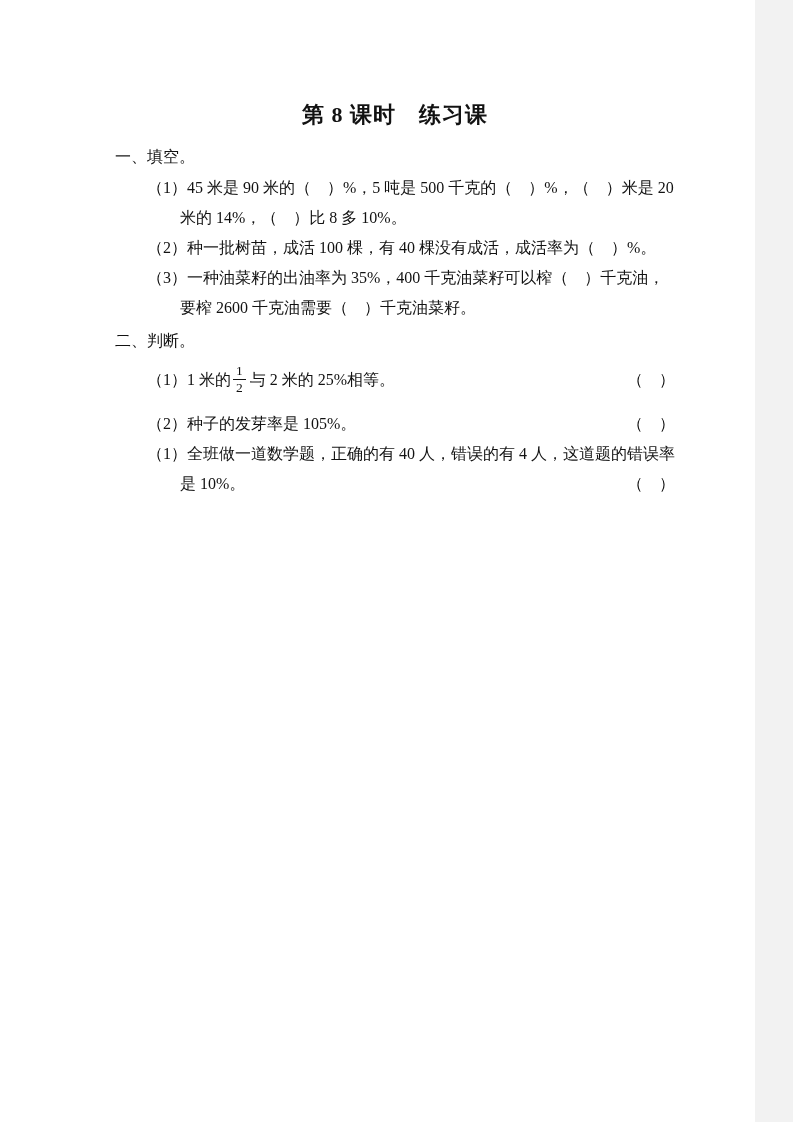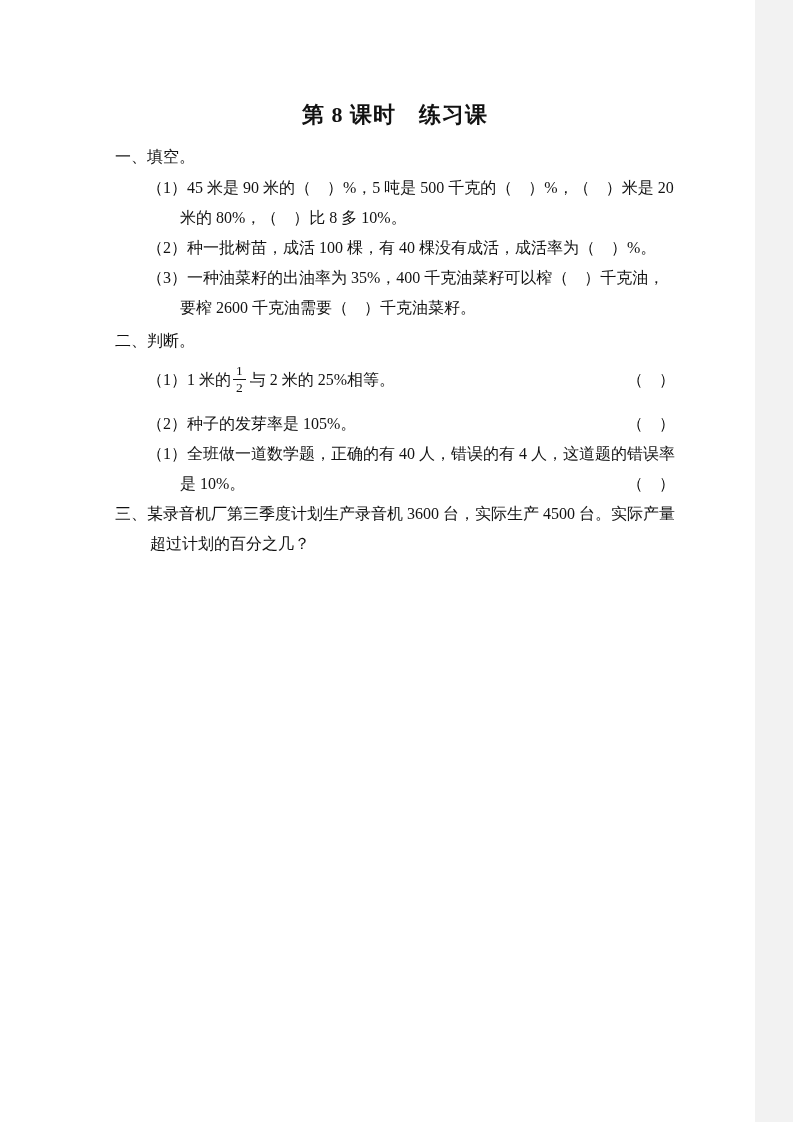--- a/index.html
+++ b/index.html
@@ -79,21 +79,21 @@
 <div class="page">
   <div class="content">
 
     <div class="title">第 8 课时　练习课</div>
 
     <div>
       <div class="line sec-heading">一、填空。</div>
 
       <div>
         <div class="line item-first">（1）45 米是 90 米的（　）%，5 吨是 500 千克的（　）%，（　）米是 20</div>
-        <div class="line item-cont">米的 80%，（　）比 8 多 10%。</div>
+        <div class="line item-cont">米的 14%，（　）比 8 多 10%。</div>
       </div>
 
       <div>
         <div class="line item-first">（2）种一批树苗，成活 100 棵，有 40 棵没有成活，成活率为（　）%。</div>
       </div>
 
       <div>
         <div class="line item-first">（3）一种油菜籽的出油率为 35%，400 千克油菜籽可以榨（　）千克油，</div>
         <div class="line item-cont">要榨 2600 千克油需要（　）千克油菜籽。</div>
       </div>
@@ -114,19 +114,15 @@
         <span class="line answer-parens">（　）</span>
       </div>
 
       <div class="judge-item multi">
         <div class="line item-first">（1）全班做一道数学题，正确的有 40 人，错误的有 4 人，这道题的错误率</div>
         <div class="line item-cont">是 10%。</div>
         <span class="line answer-parens">（　）</span>
       </div>
     </div>
 
-    <div>
-      <div class="line s3-first">三、某录音机厂第三季度计划生产录音机 3600 台，实际生产 4500 台。实际产量</div>
-      <div class="line s3-cont">超过计划的百分之几？</div>
-    </div>
 
   </div>
 </div>
 
 </body></html>

